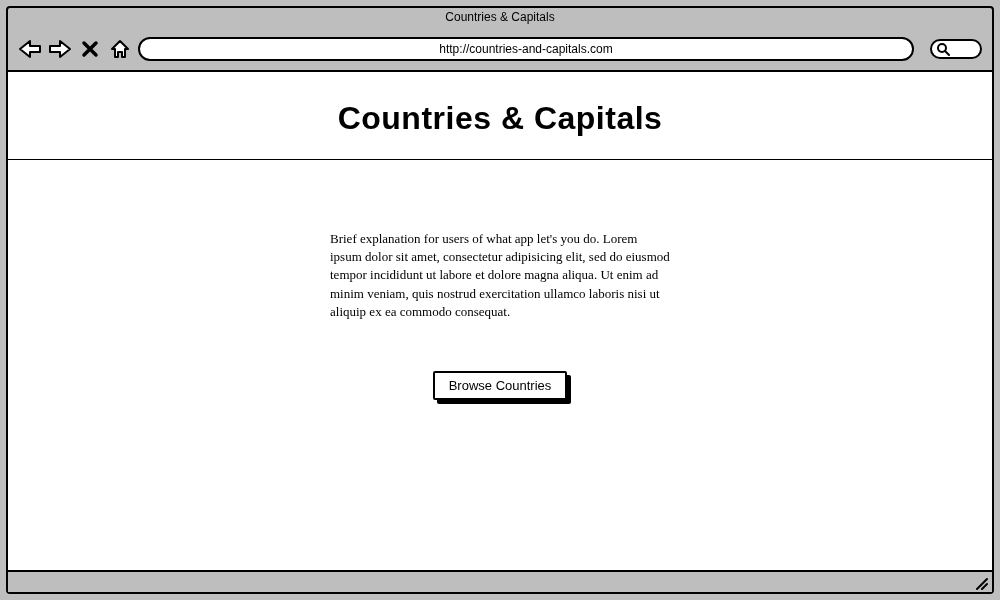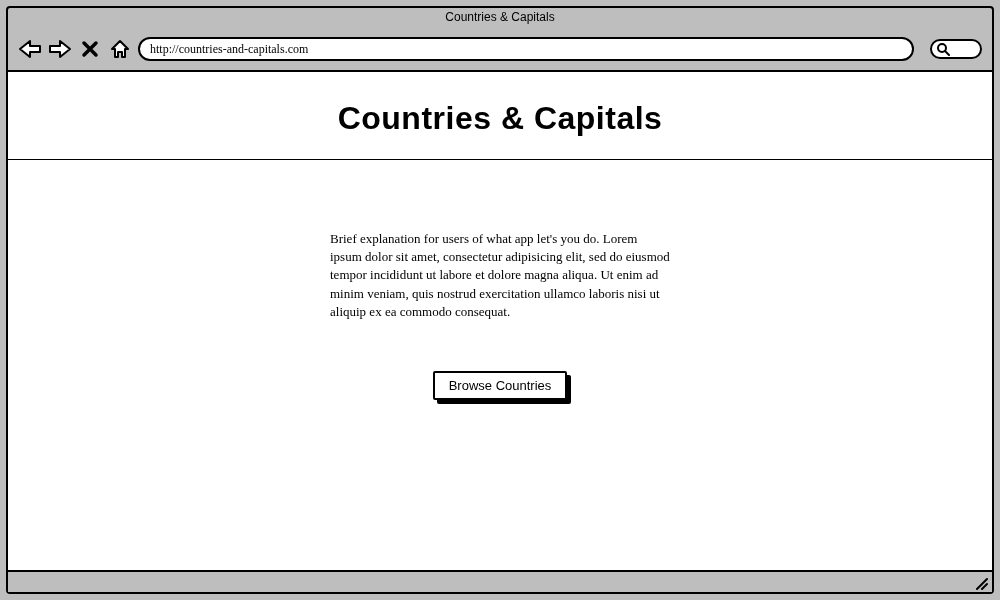--- a/index.html
+++ b/index.html
@@ -41,22 +41,23 @@
     display: flex; align-items: center; justify-content: center;
   }
   .url-bar {
     flex: 1;
     height: 24px;
     border: 2px solid #000;
     border-radius: 12px;
     background: #fff;
     padding: 0 10px;
     font-size: 12px;
-    font-family: Liberation Serif, serif;
+    font-family: Liberation Sans, sans-serif;
     line-height: 20px;
+    text-align: center;
   }
   .search-pill {
     width: 52px; height: 20px;
     border: 2px solid #000;
     border-radius: 10px;
     background: #fff;
     margin-left: 10px;
     position: relative;
     display: flex;
     align-items: center;

